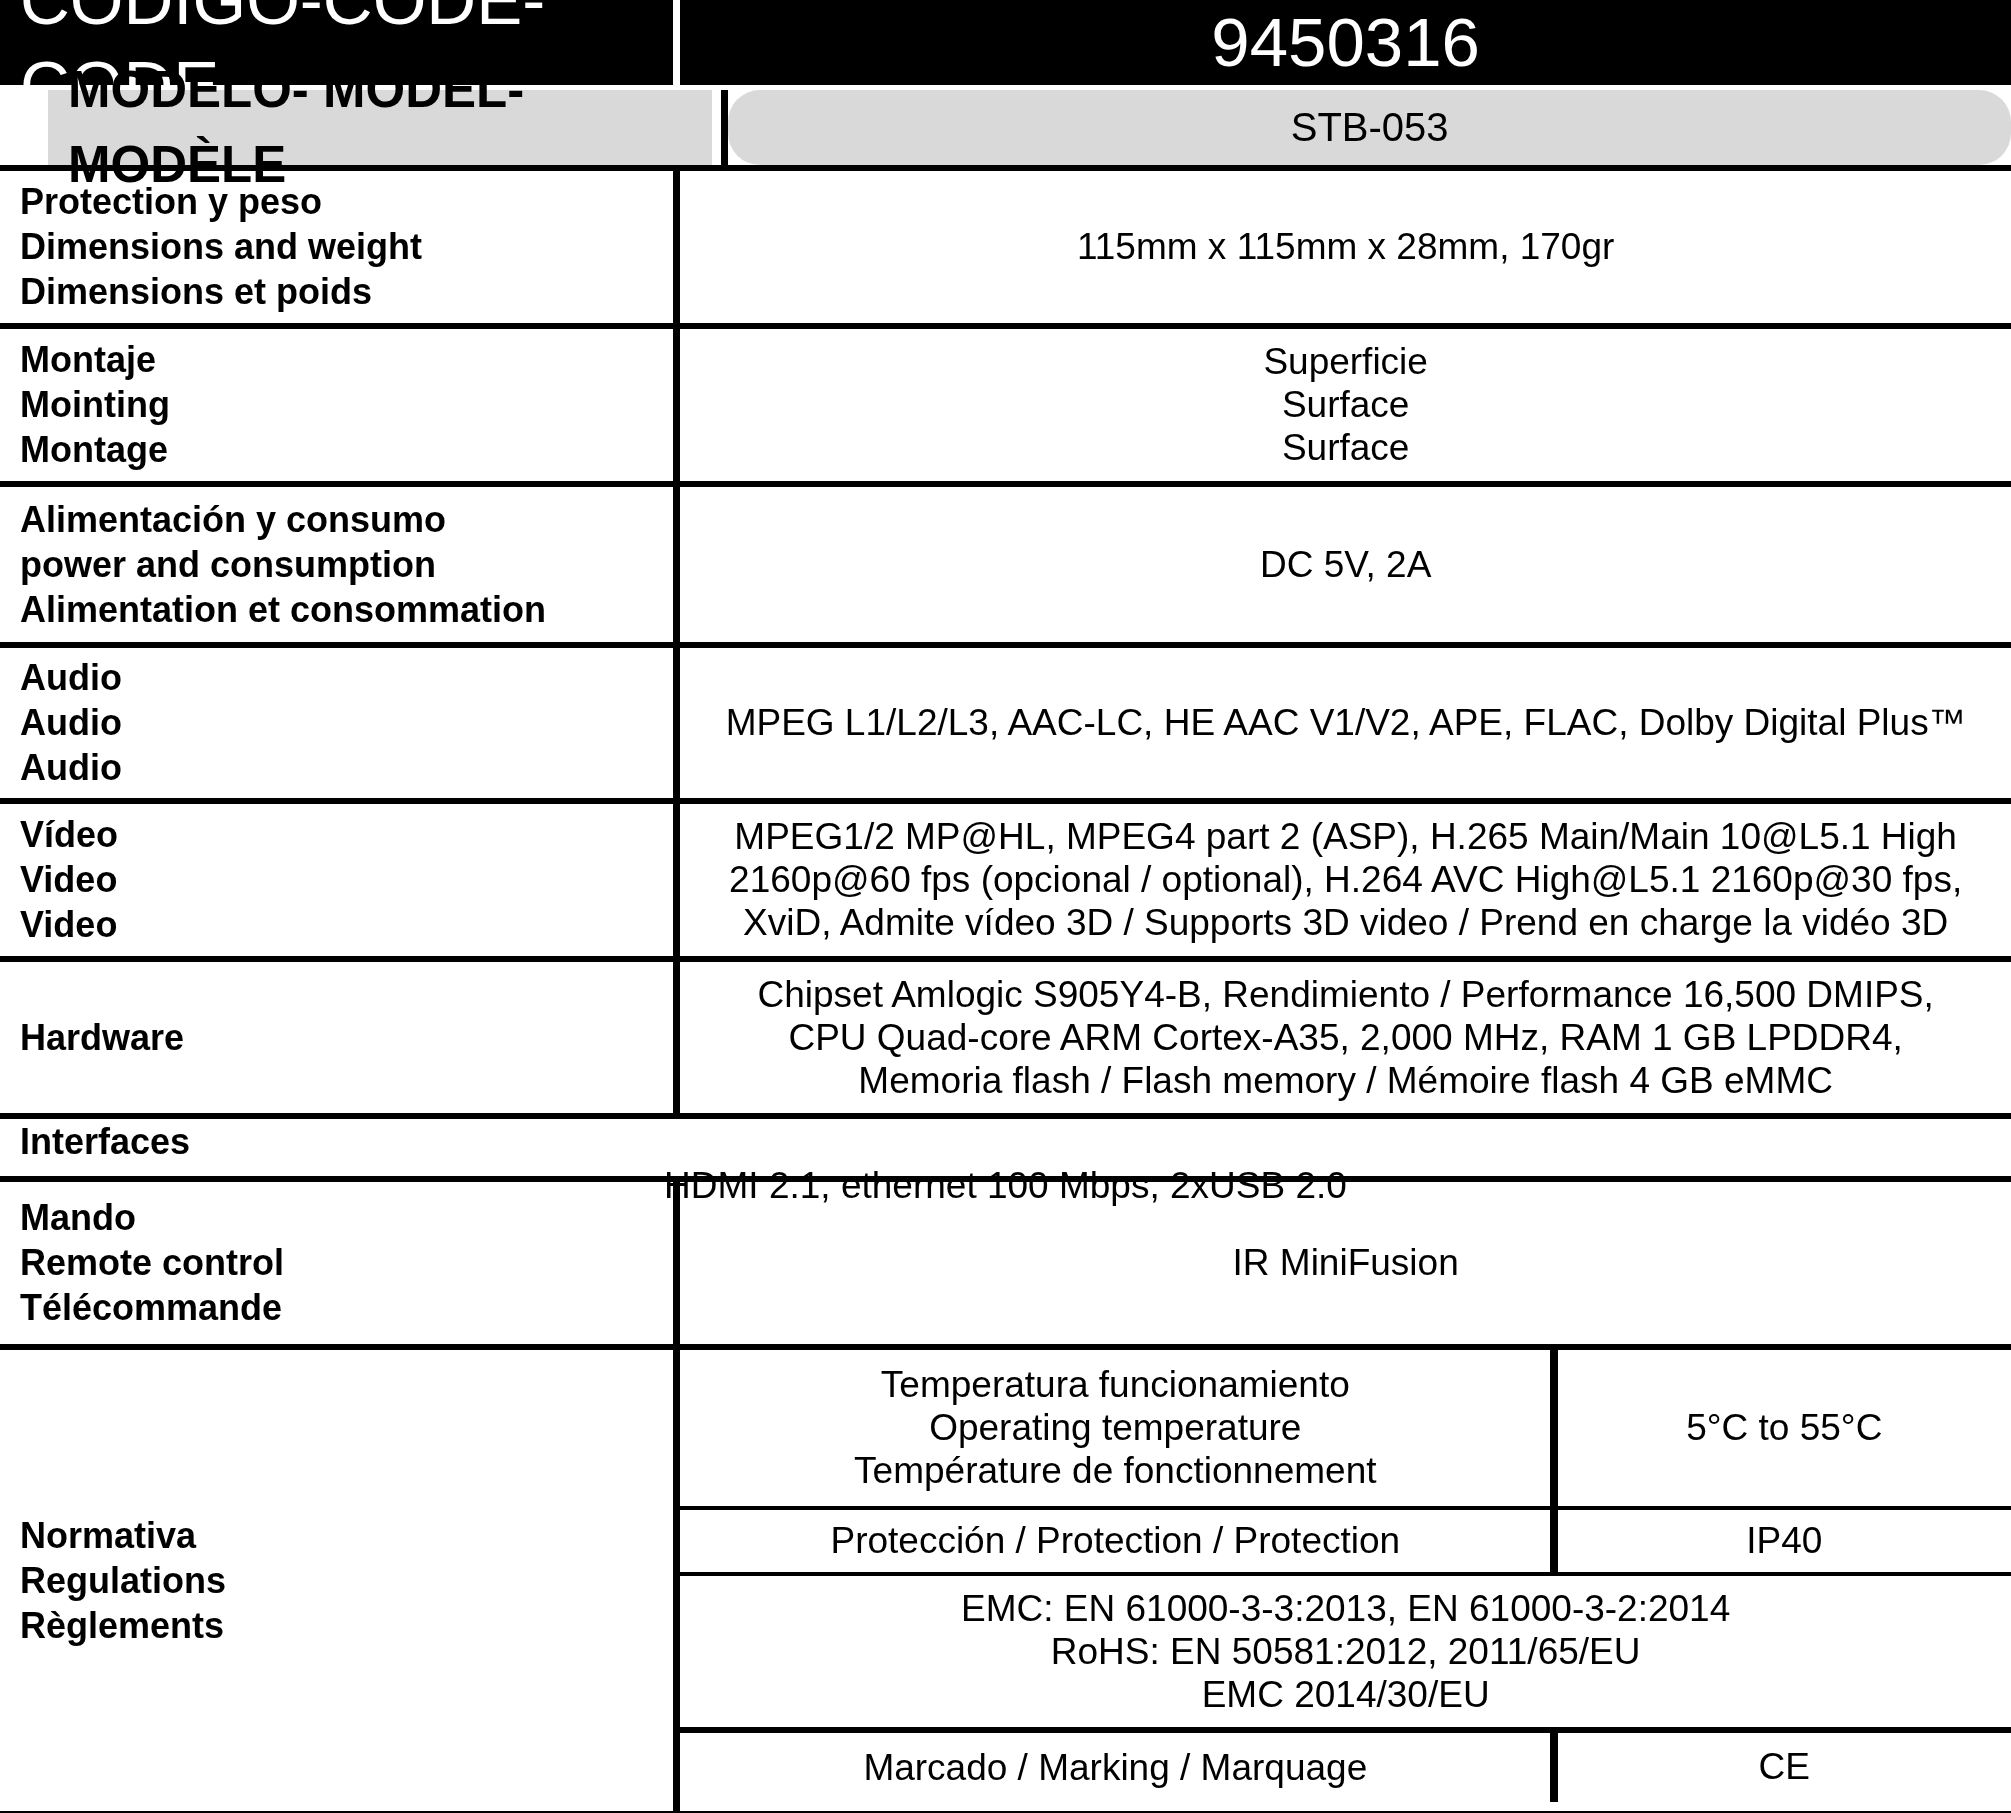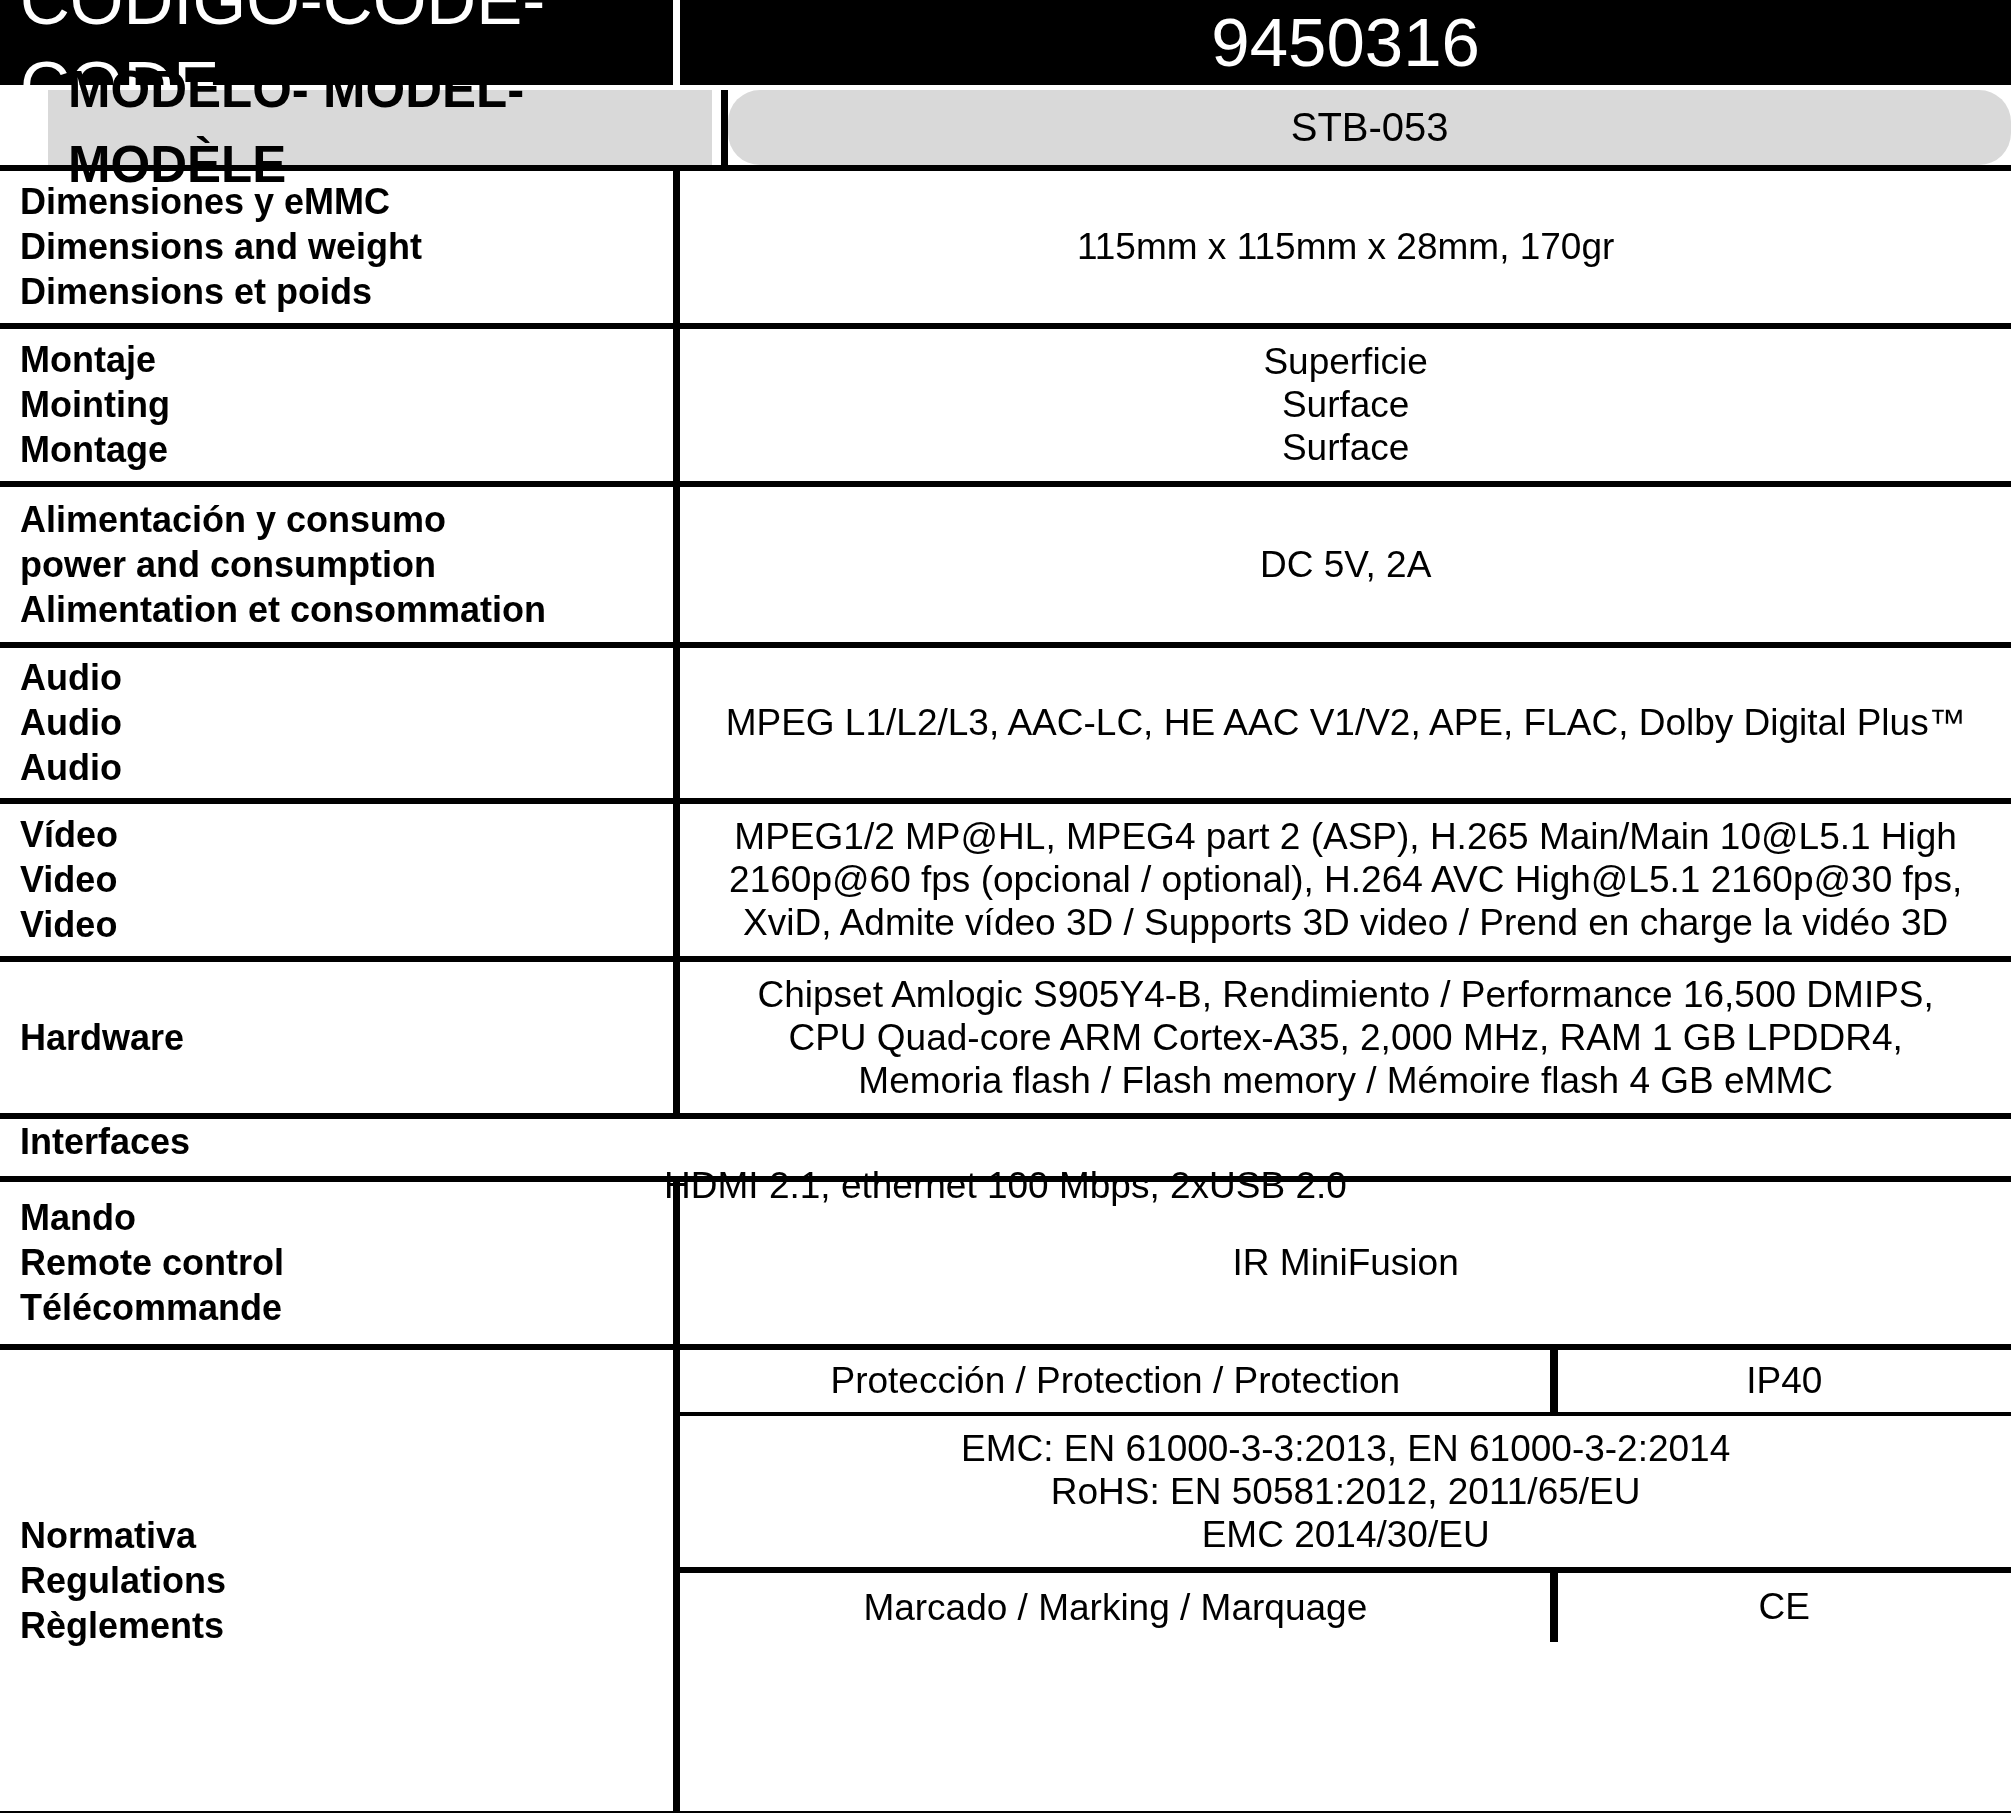--- a/index.html
+++ b/index.html
@@ -138,21 +138,21 @@
   <div class="spacer"></div>
 
   <div class="trow r-model">
     <div class="lcell">MODELO- MODEL-MODÈLE</div>
     <div class="vdiv"></div>
     <div class="vcell">STB-053</div>
   </div>
 
   <div class="trow r-dimensions">
     <div class="lcell">
-      <div>Dimensiones y eMMC</div>
+      <div>Protection y peso</div>
       <div>Dimensions and weight</div>
       <div>Dimensions et poids</div>
     </div>
     <div class="vdiv"></div>
     <div class="vcell">
       <div>115mm x 115mm x 28mm, 170gr</div>
     </div>
   </div>
 
   <div class="trow r-mounting">
@@ -243,20 +243,29 @@
 
   <div class="trow r-norm">
     <div class="lcell">
       <div>Normativa</div>
       <div>Regulations</div>
       <div>Règlements</div>
     </div>
     <div class="vdiv"></div>
     <div class="norm-right">
 
+      <div class="nrow n-temp">
+        <div class="ndesc">
+          <div>Temperatura funcionamiento</div>
+          <div>Operating temperature</div>
+          <div>Température de fonctionnement</div>
+        </div>
+        <div class="vdiv"></div>
+        <div class="nval">5°C to 55°C</div>
+      </div>
 
       <div class="nrow n-prot">
         <div class="ndesc">Protección / Protection / Protection</div>
         <div class="vdiv"></div>
         <div class="nval">IP40</div>
       </div>
 
       <div class="nrow n-emc">
         <div class="nfull">
           <div>EMC: EN 61000-3-3:2013, EN 61000-3-2:2014</div>

